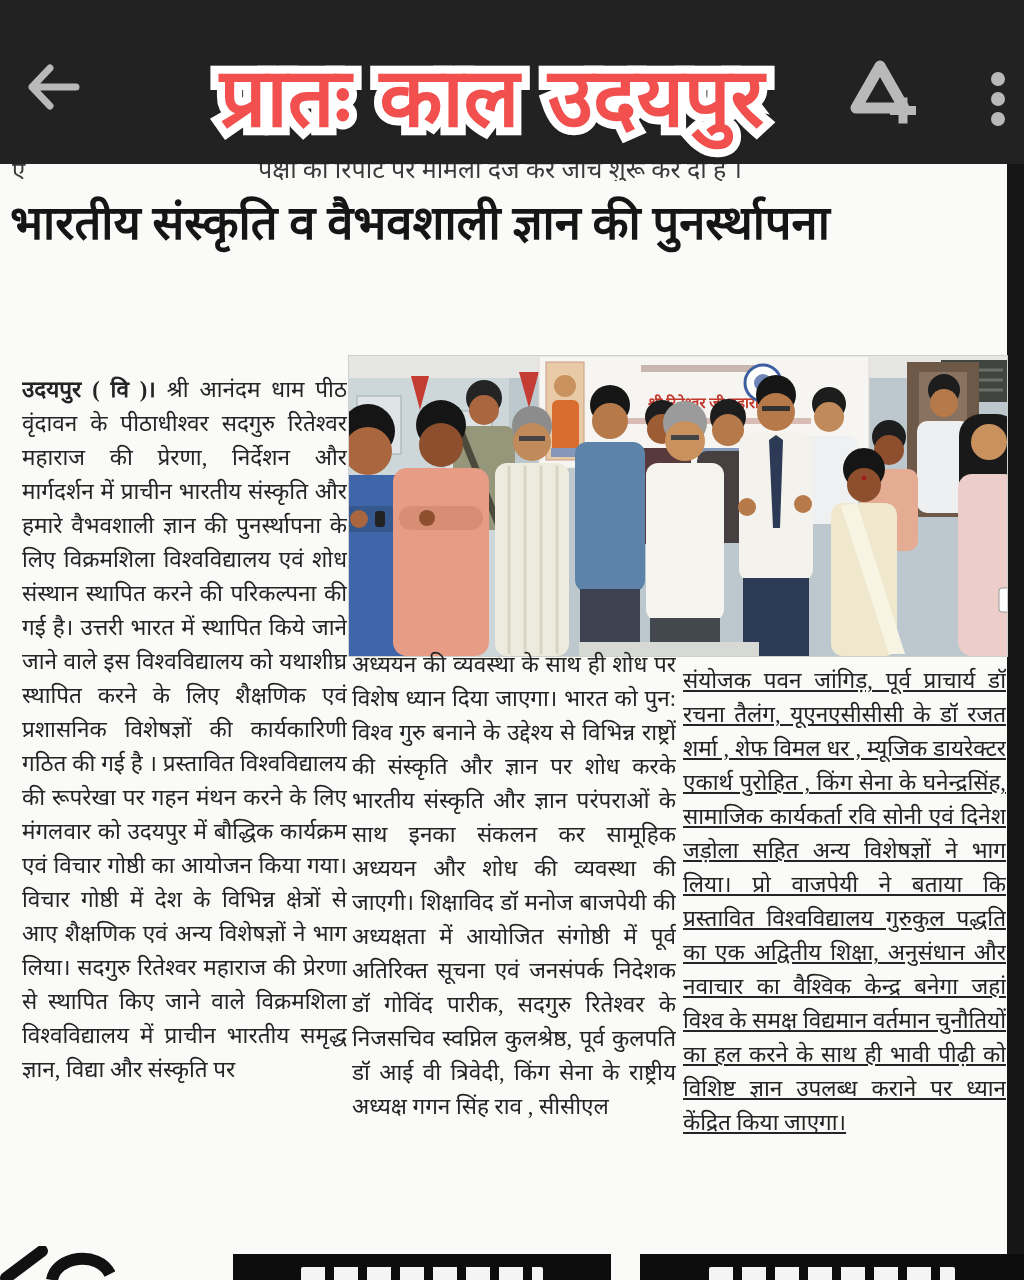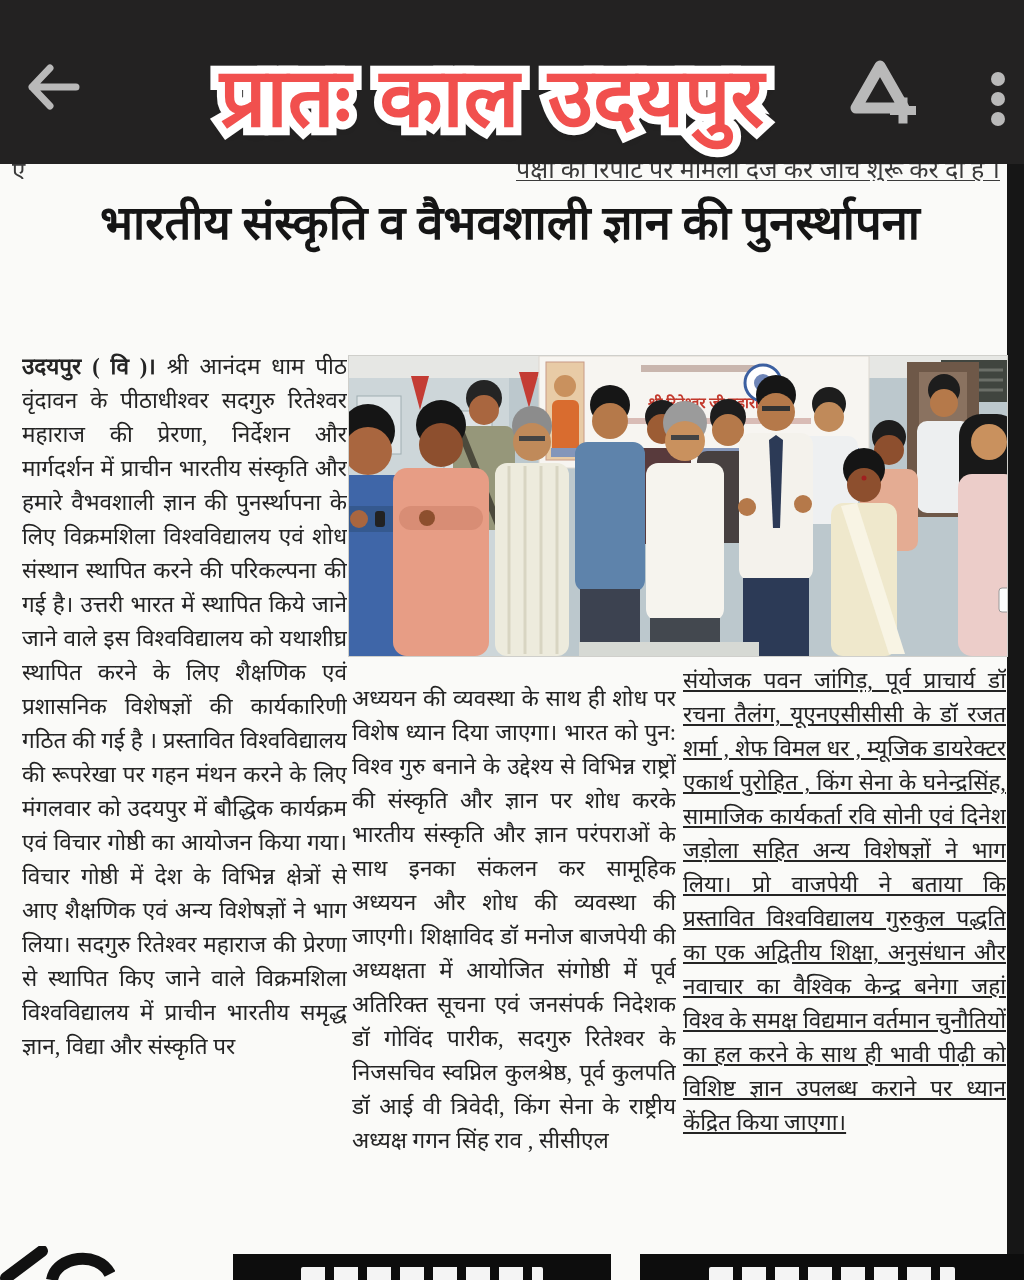--- a/index.html
+++ b/index.html
@@ -26,39 +26,39 @@
   .overlay-title .stroke{
     position:absolute;left:0;top:0;width:100%;
     color:#ffffff;-webkit-text-stroke:16px #ffffff;
     text-shadow:0 5px 9px rgba(0,0,0,.38);
   }
   .overlay-title .fill{position:absolute;left:0;top:0;width:100%;color:#f1504e;}
   
   .page-edge-right{position:absolute;left:1007px;top:158px;width:17px;height:1122px;background:#161616;}
   .cropped-line{
     position:absolute;left:0;top:164px;width:1000px;height:17px;overflow:hidden;
-    font-size:25px;color:#3a3a3a;text-align:right;text-decoration:underline;
+    font-size:25px;color:#3a3a3a;text-align:center;
   }
   .cropped-line .inner{margin-top:-13px;}
   .cropped-frag{
     position:absolute;left:12px;top:163px;width:46px;height:16px;overflow:hidden;
     font-size:24px;color:#3a3a3a;
   }
   .cropped-frag .inner{margin-top:-10px;}
   .headline{
-    position:absolute;left:10px;top:190px;width:1000px;text-align:center;
+    position:absolute;left:10px;top:190px;width:1000px;text-align:left;
     font-weight:bold;color:#151515;font-size:47px;line-height:67px;
   }
   .col{
     position:absolute;text-align:justify;color:#242424;
     font-size:22.5px;line-height:34px;overflow:hidden;
   }
   .col b{font-weight:bold;}
-  .col-1{left:22px;top:350px;width:325px;height:892px;}
-  .col-2{left:352px;top:682px;width:324px;height:588px;font-family:Liberation Serif, serif;}
+  .col-1{left:22px;top:373px;width:325px;height:892px;}
+  .col-2{left:352px;top:648px;width:324px;height:588px;font-family:Liberation Serif, serif;}
   .col-3{left:683px;top:664px;width:323px;height:588px;text-decoration:underline;}
   
   .photo{
     position:absolute;left:349px;top:356px;width:658px;height:300px;
     outline:1px solid #cfcfcb;background:#c2ccd0;overflow:hidden;
   }
   .photo svg{display:block;width:100%;height:100%;}
   
   .corner-glyph{position:absolute;left:0;top:1246px;width:115px;height:34px;}
   .banner{

